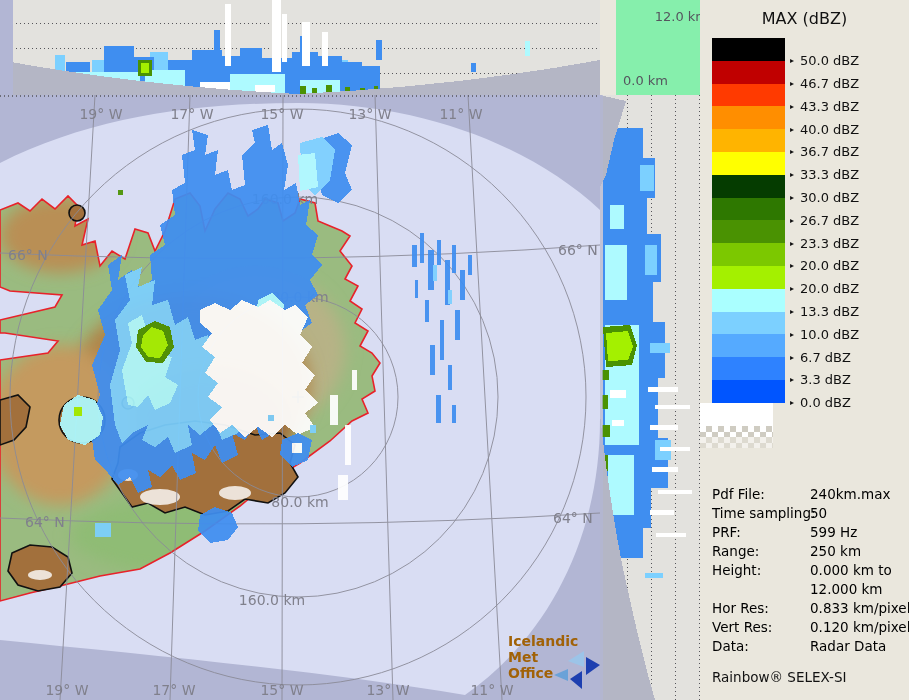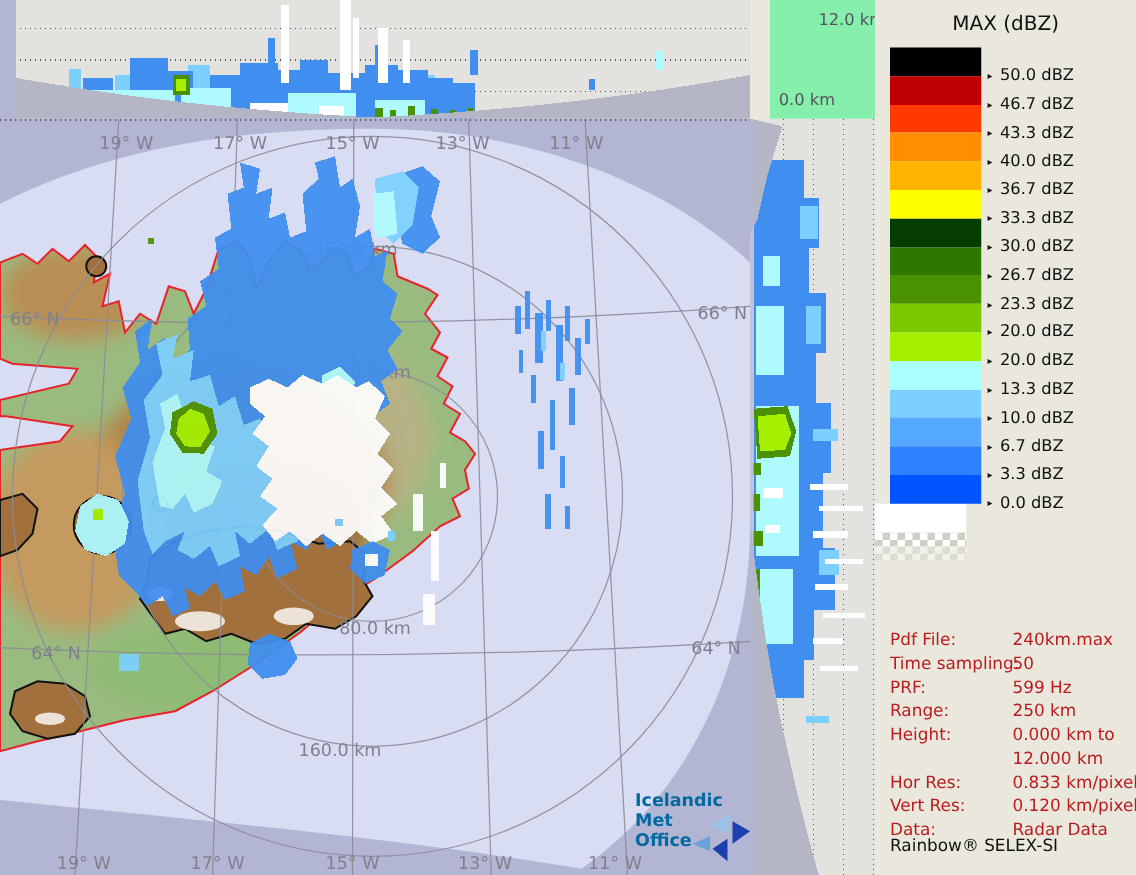--- a/index.html
+++ b/index.html
@@ -36,28 +36,28 @@
   .cb-text{flex:1;text-align:left;white-space:nowrap;}
   #cb-white{height:23px;width:73px;background:#ffffff;}
   .cb-checker{width:73px;height:11px;
     background-image:
       linear-gradient(45deg,#cfccc2 25%,transparent 25%,transparent 75%,#cfccc2 75%),
       linear-gradient(45deg,#cfccc2 25%,transparent 25%,transparent 75%,#cfccc2 75%);
     background-size:12px 12px;background-position:0 0,6px 6px;background-color:#fff;}
   #cb-checker-2{opacity:.45;}
 
   
-  #metadata{position:absolute;left:12px;top:503px;width:195px;font-size:13.5px;color:#b91c1c;}
+  #metadata{position:absolute;left:12px;top:485px;width:195px;font-size:13.5px;color:#000000;}
   .meta-row{line-height:19px;white-space:nowrap;}
   .meta-label{display:inline-block;width:98px;}
   #meta-footer{line-height:19px;margin-top:12px;}
 
   
   #met-logo{position:absolute;left:508px;top:538px;width:92px;}
-  .logo-text{font-size:14px;line-height:16px;font-weight:bold;color:#0369a1;}
+  .logo-text{font-size:14px;line-height:16px;font-weight:bold;color:#a16207;}
   #logo-mark{position:absolute;left:42px;top:16px;}
 </style>
 </head>
 <body>
 
 <div id="top-panel">
 <svg width="600" height="95" viewBox="0 0 600 95" shape-rendering="crispEdges">
   <rect x="0" y="0" width="600" height="95" fill="#e3e2de"></rect>
   <g stroke="#55555a" stroke-width="1" stroke-dasharray="1 3">
     <line x1="0" y1="23" x2="600" y2="23"></line>

